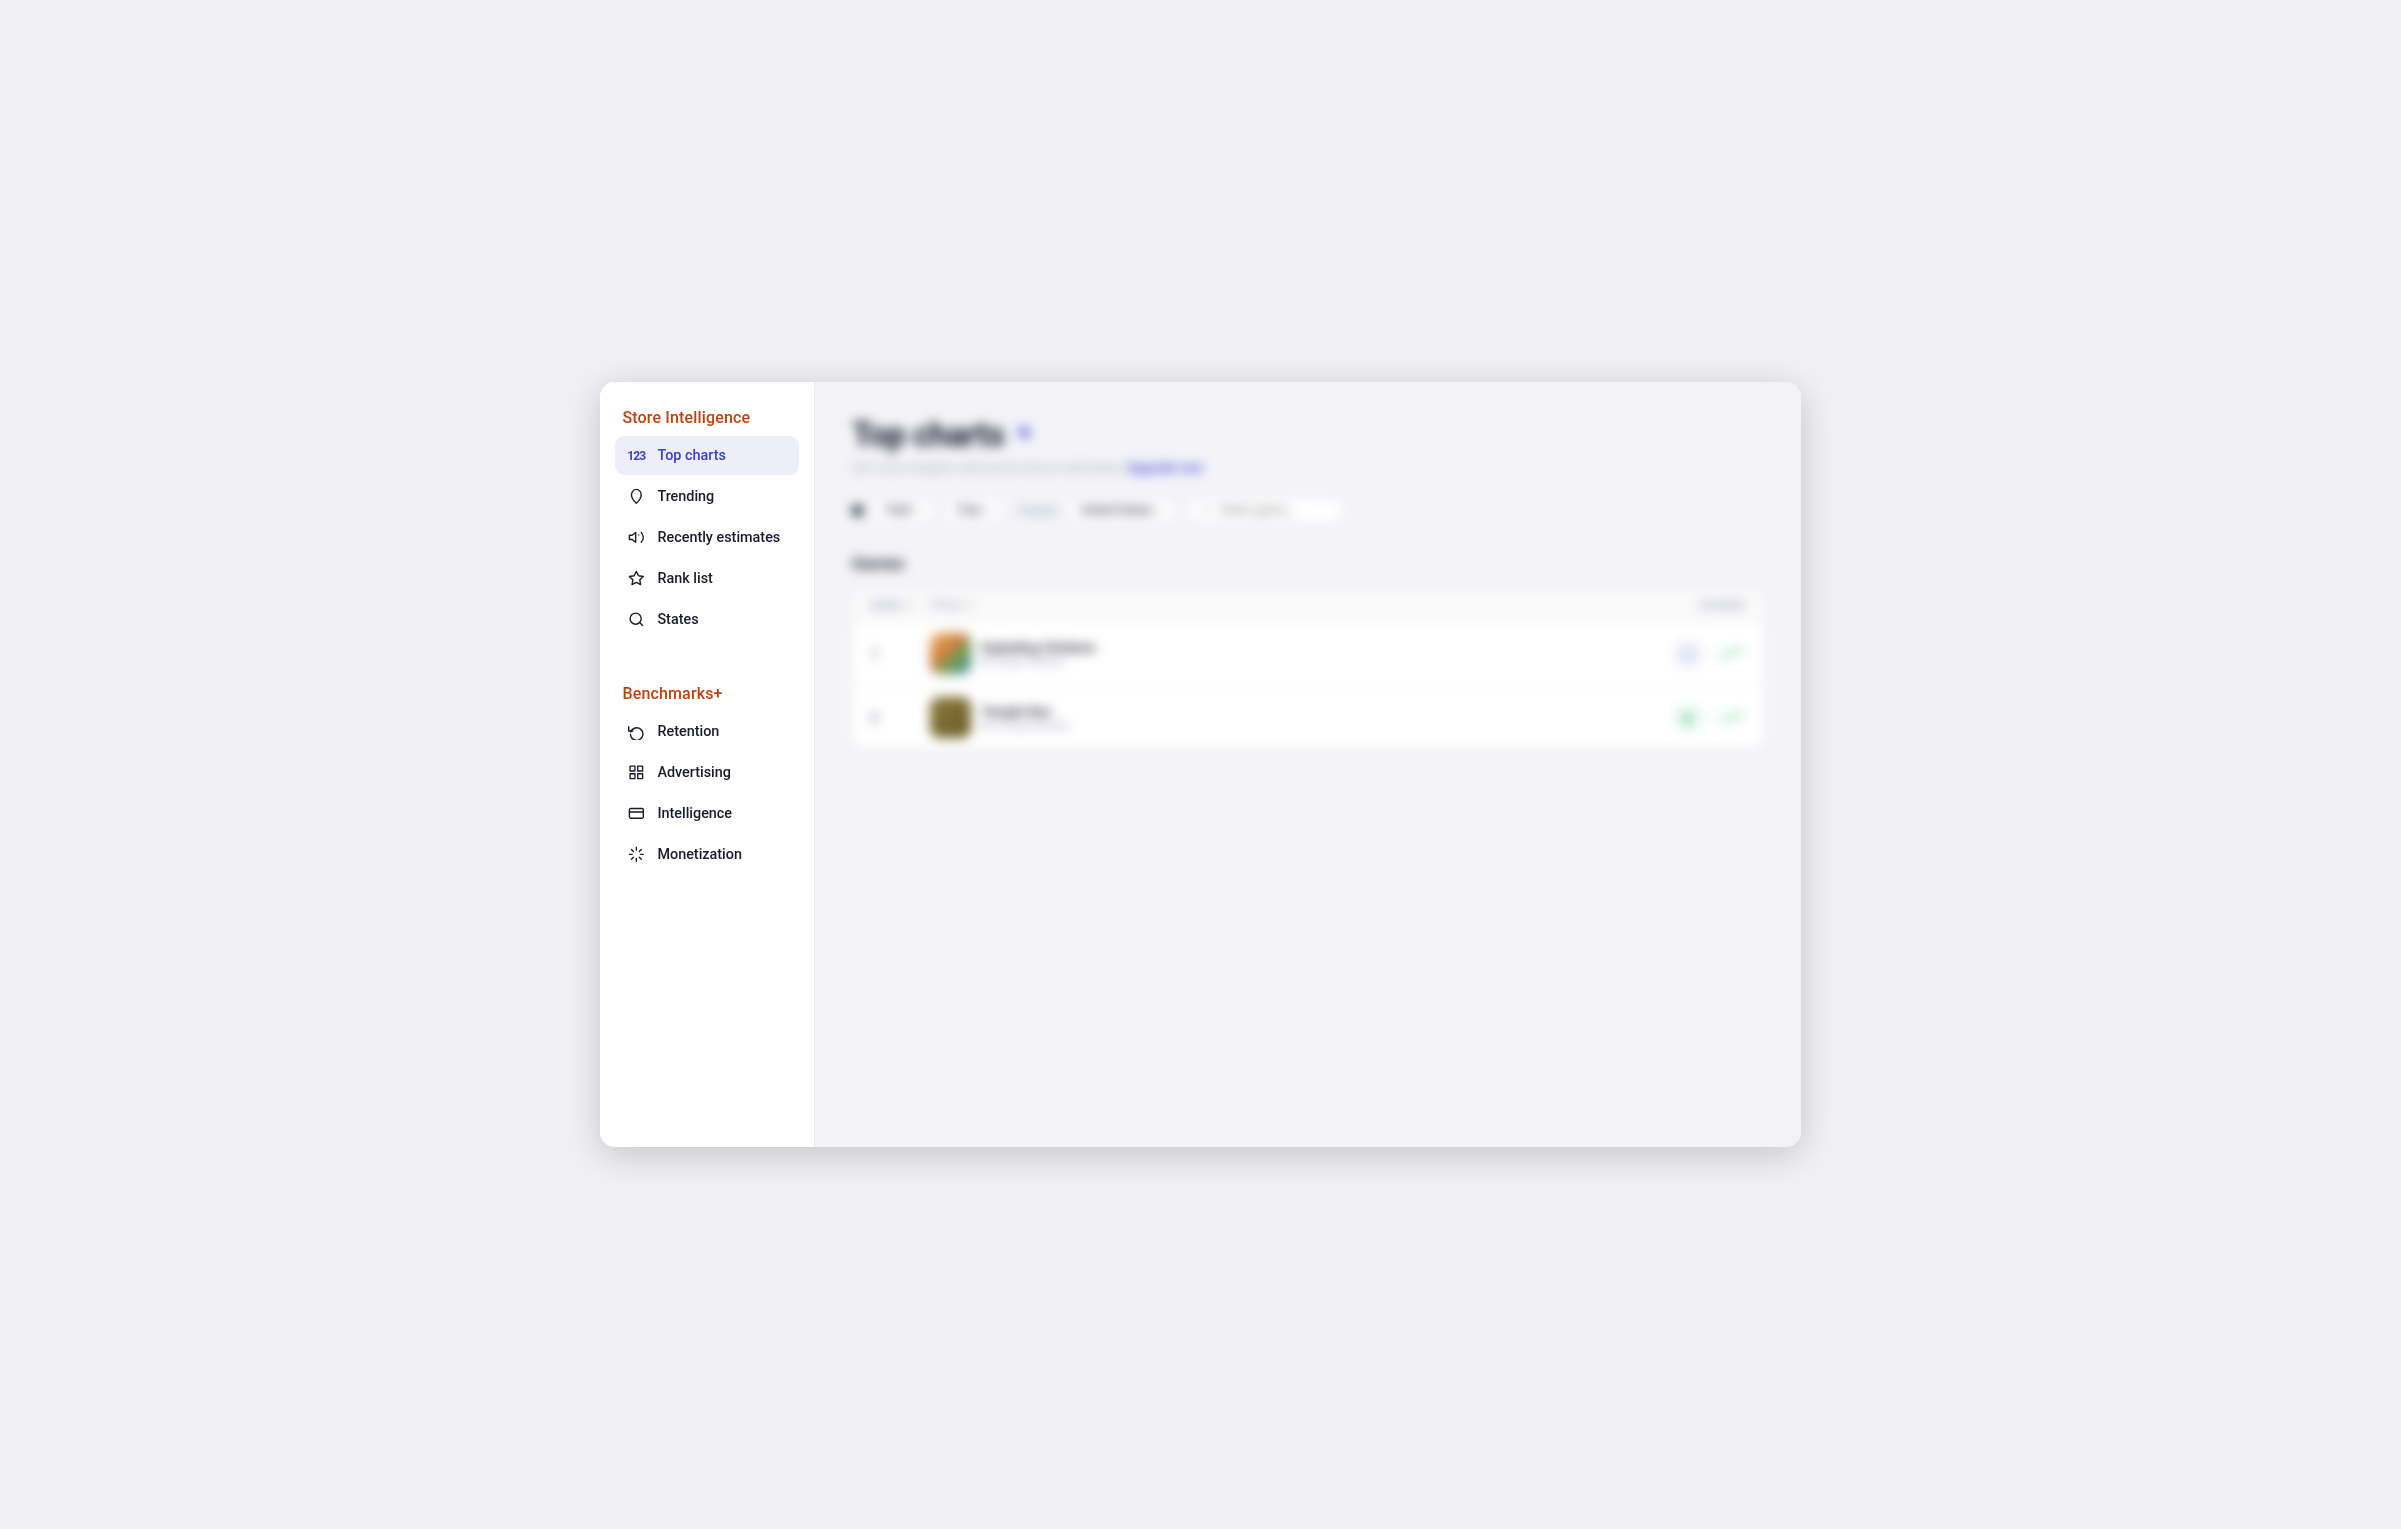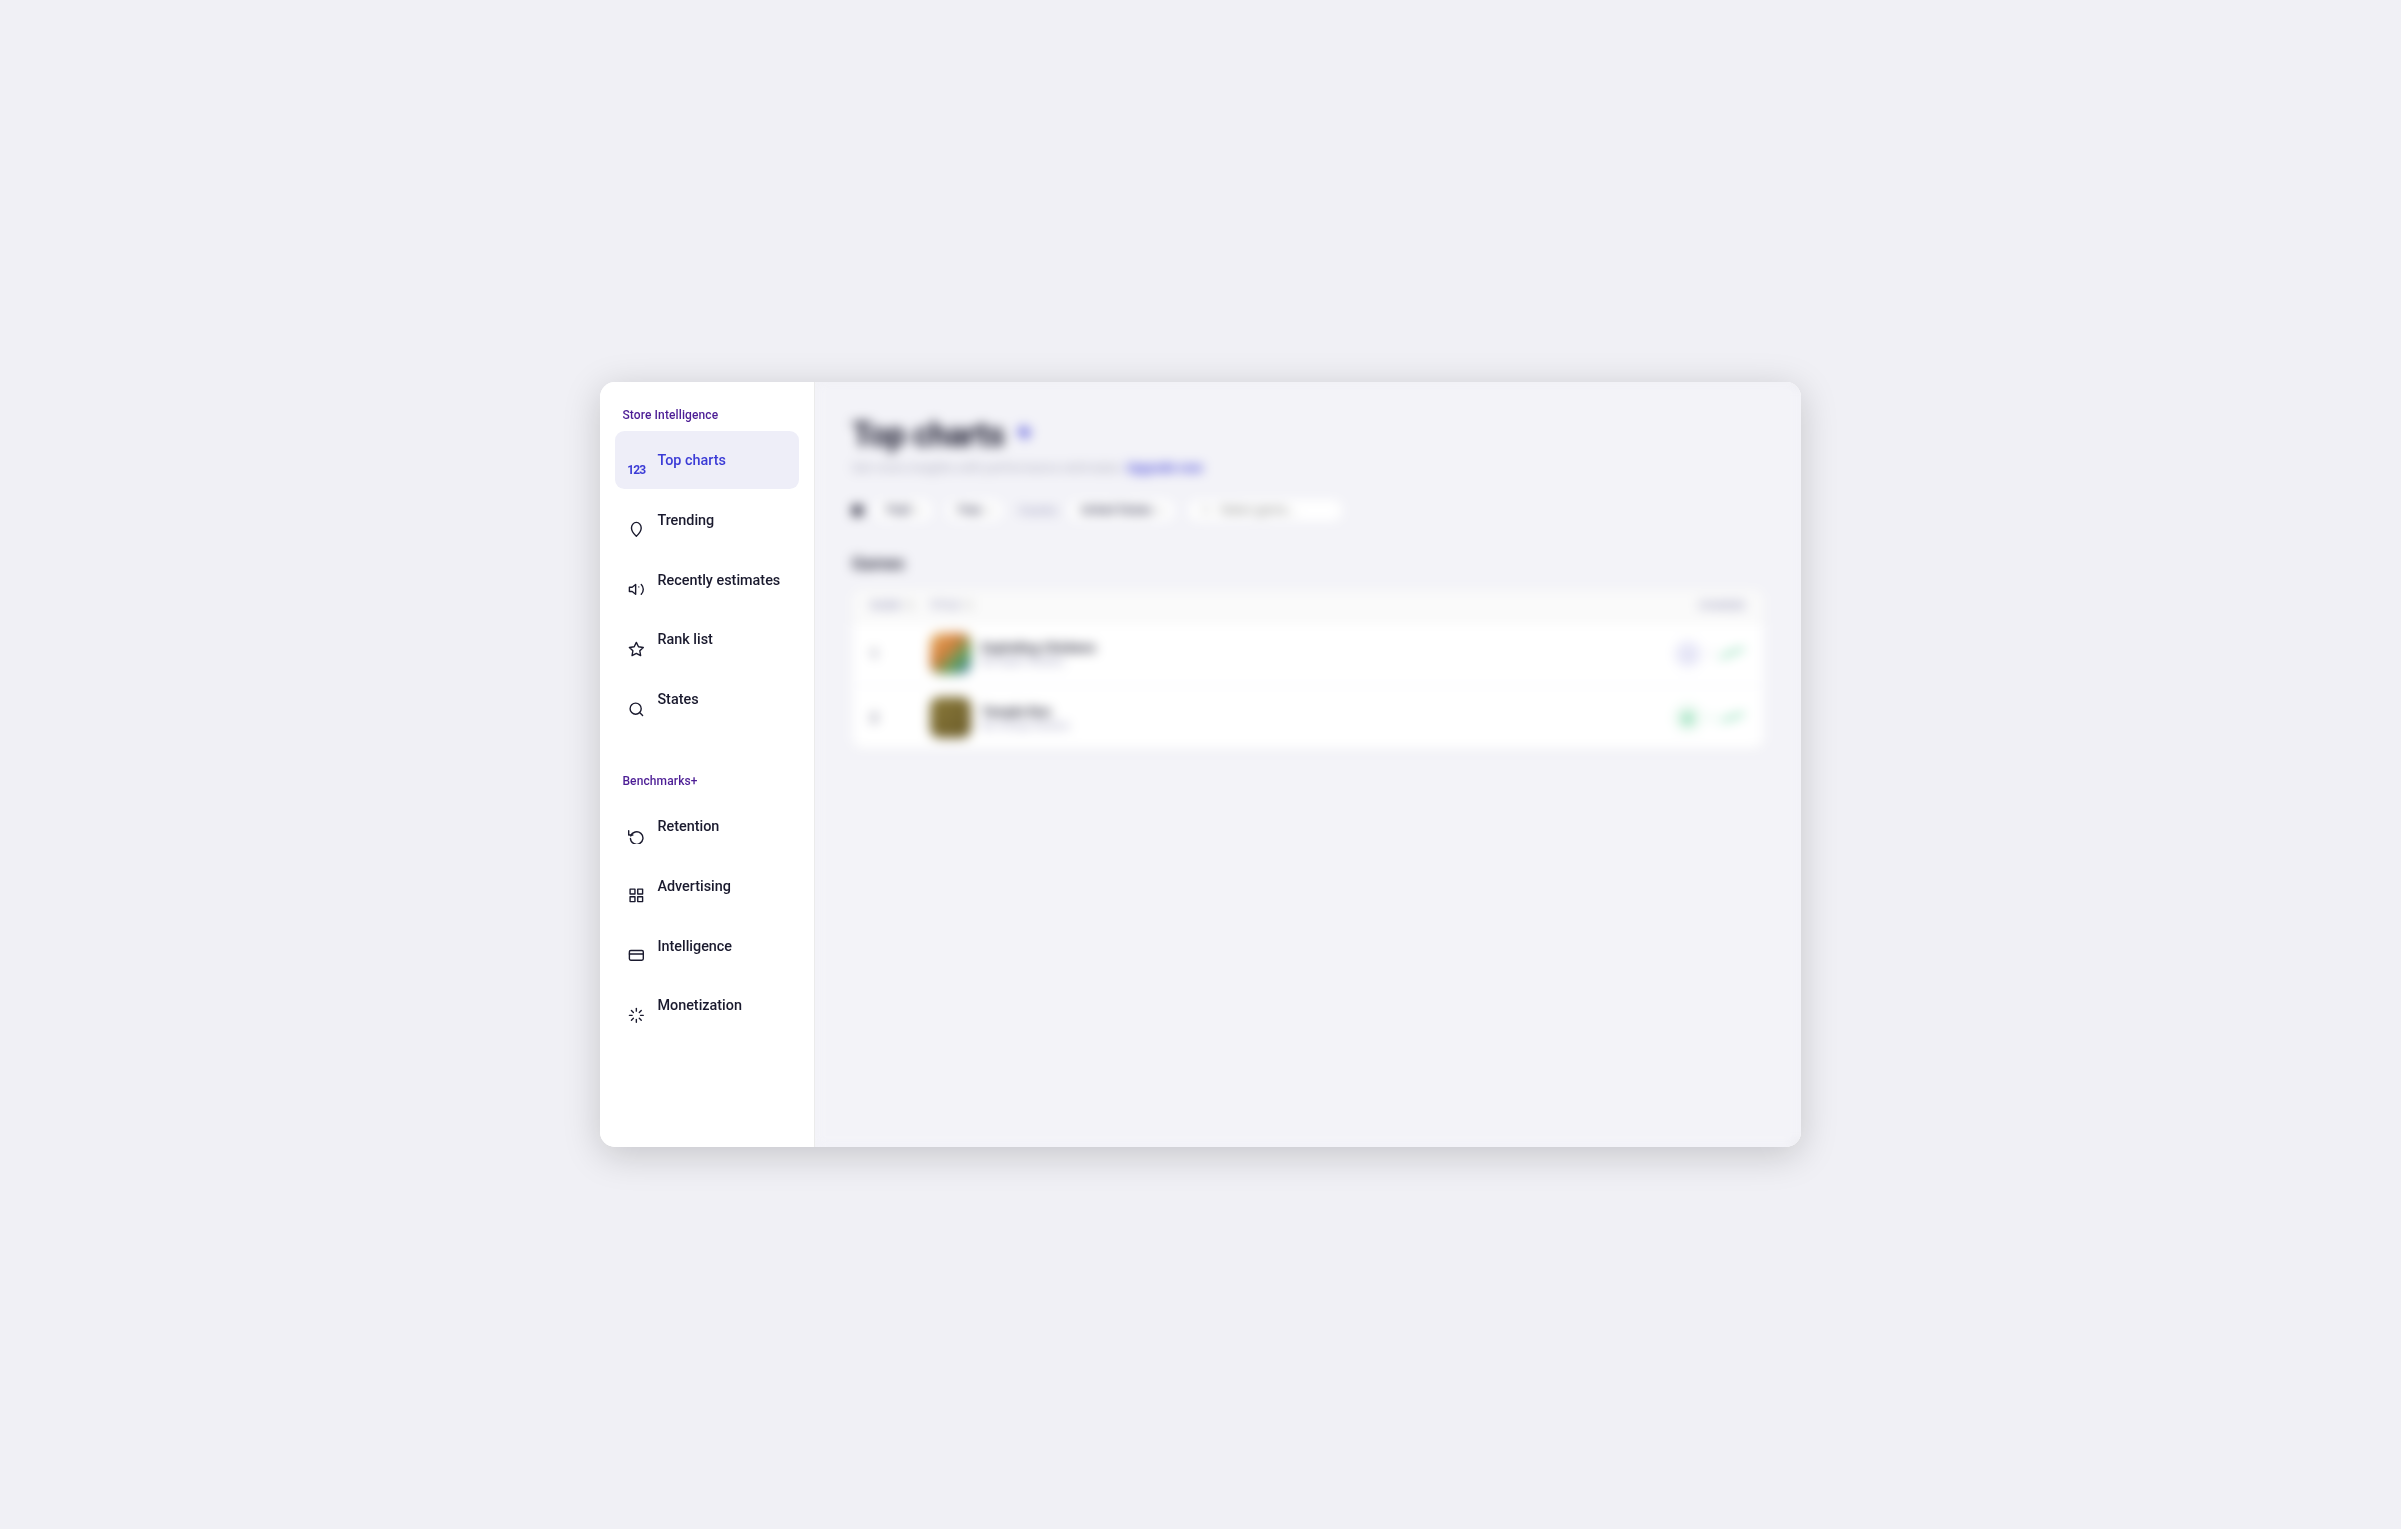--- a/index.html
+++ b/index.html
@@ -34,22 +34,22 @@
       min-width: 215px;
       background: #ffffff;
       border-right: 0.9px solid #ebebeb;
       padding: 26px 15px 22px 15px;
       display: flex;
       flex-direction: column;
       gap: 0;
     }
 
     .sidebar-section-label {
-      font-size: 12px;
-      color: #4c1d95;
+      font-size: 16px;
+      color: #c2410c;
       font-weight: 500;
       margin-bottom: 9.3px;
       padding-left: 7.4px;
       letter-spacing: 0.01em;
     }
 
     .sidebar-nav {
       display: flex;
       flex-direction: column;
       gap: 1.9px;
@@ -76,21 +76,20 @@
 
     .sidebar-item .item-icon {
       width: 20.4px;
       height: 20.4px;
       display: flex;
       align-items: center;
       justify-content: center;
       font-size: 16px;
       flex-shrink: 0;
       color: inherit;
-      margin-top: 19px;
     }
 
     .sidebar-item.active .item-icon {
       color: #3b3bd6;
     }
 
     .sidebar-divider {
       height: 0.9px;
       background: transparent;
       margin: 7.4px 0 15px 0;

